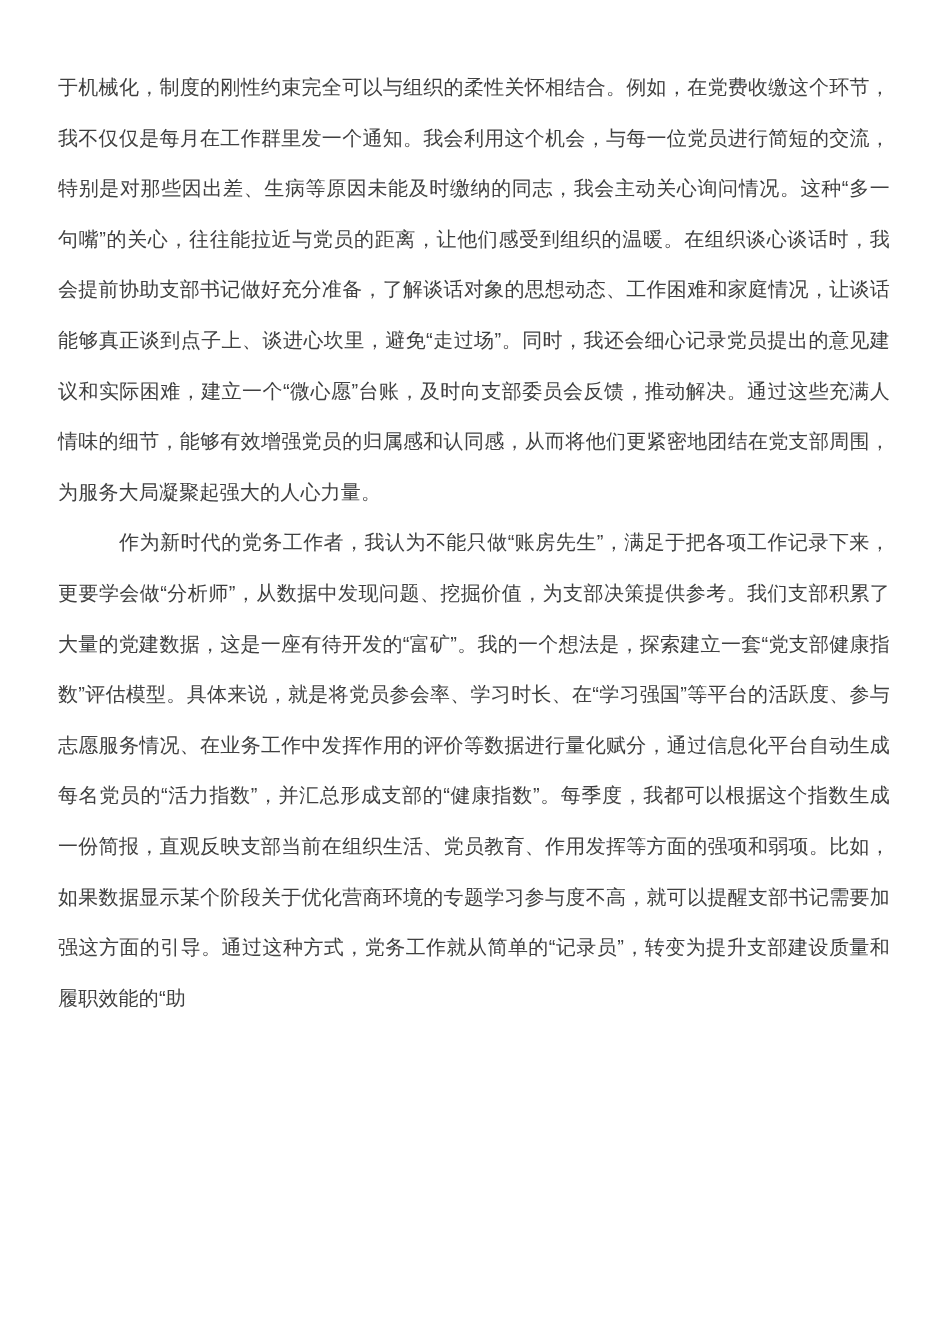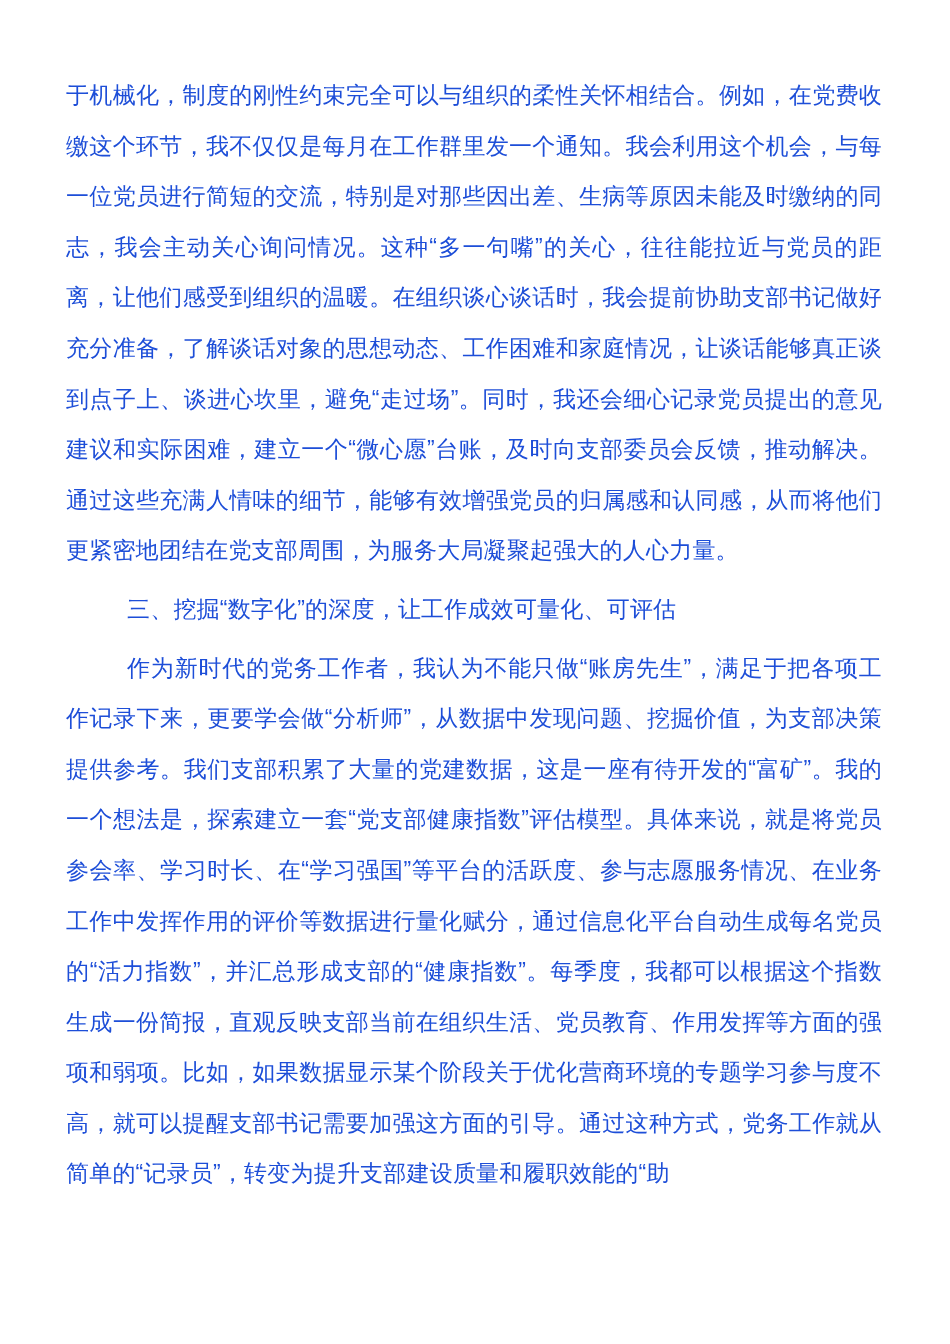--- a/index.html
+++ b/index.html
@@ -19,47 +19,46 @@
     width: 950px;
     height: 1344px;
     background: #ffffff;
     box-sizing: border-box;
     padding: 62px 60px 0 58px;
   }
   .doc-body {
     width: 832px;
   }
   .para {
-    margin: 8px;
-    font-size: 23px;
+    margin: 0;
+    font-size: 20px;
     line-height: 50.6px;
     letter-spacing: 0.2px;
     text-align: justify;
     text-justify: inter-ideograph;
     text-align-last: left;
     word-break: break-all;
-    color: #1d4ed8;
+    color: #404040;
   }
   .para.cont {
     text-indent: 0;
   }
   .para.indent {
     text-indent: 61px;
   }
   .para.heading {
     text-indent: 61px;
     font-weight: 400;
   }
 </style>
 </head>
 <body>
 
 <div id="page">
   <div class="doc-body">
 
     <p class="para cont">于机械化，制度的刚性约束完全可以与组织的柔性关怀相结合。例如，在党费收缴这个环节，我不仅仅是每月在工作群里发一个通知。我会利用这个机会，与每一位党员进行简短的交流，特别是对那些因出差、生病等原因未能及时缴纳的同志，我会主动关心询问情况。这种“多一句嘴”的关心，往往能拉近与党员的距离，让他们感受到组织的温暖。在组织谈心谈话时，我会提前协助支部书记做好充分准备，了解谈话对象的思想动态、工作困难和家庭情况，让谈话能够真正谈到点子上、谈进心坎里，避免“走过场”。同时，我还会细心记录党员提出的意见建议和实际困难，建立一个“微心愿”台账，及时向支部委员会反馈，推动解决。通过这些充满人情味的细节，能够有效增强党员的归属感和认同感，从而将他们更紧密地团结在党支部周围，为服务大局凝聚起强大的人心力量。</p>
 
-    <p class="para heading">三、挖掘“数字化”的深度，让工作成效可量化、可评估</p>
 
     <p class="para indent">作为新时代的党务工作者，我认为不能只做“账房先生”，满足于把各项工作记录下来，更要学会做“分析师”，从数据中发现问题、挖掘价值，为支部决策提供参考。我们支部积累了大量的党建数据，这是一座有待开发的“富矿”。我的一个想法是，探索建立一套“党支部健康指数”评估模型。具体来说，就是将党员参会率、学习时长、在“学习强国”等平台的活跃度、参与志愿服务情况、在业务工作中发挥作用的评价等数据进行量化赋分，通过信息化平台自动生成每名党员的“活力指数”，并汇总形成支部的“健康指数”。每季度，我都可以根据这个指数生成一份简报，直观反映支部当前在组织生活、党员教育、作用发挥等方面的强项和弱项。比如，如果数据显示某个阶段关于优化营商环境的专题学习参与度不高，就可以提醒支部书记需要加强这方面的引导。通过这种方式，党务工作就从简单的“记录员”，转变为提升支部建设质量和履职效能的“助</p>
 
   </div>
 </div>
 
 </body></html>

